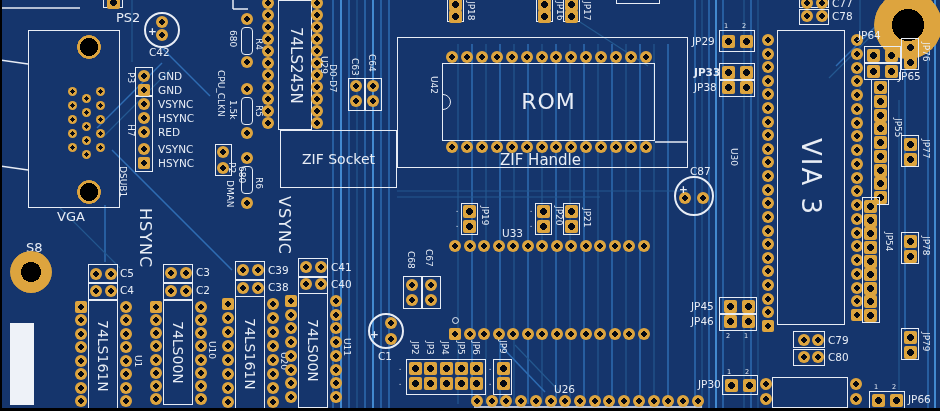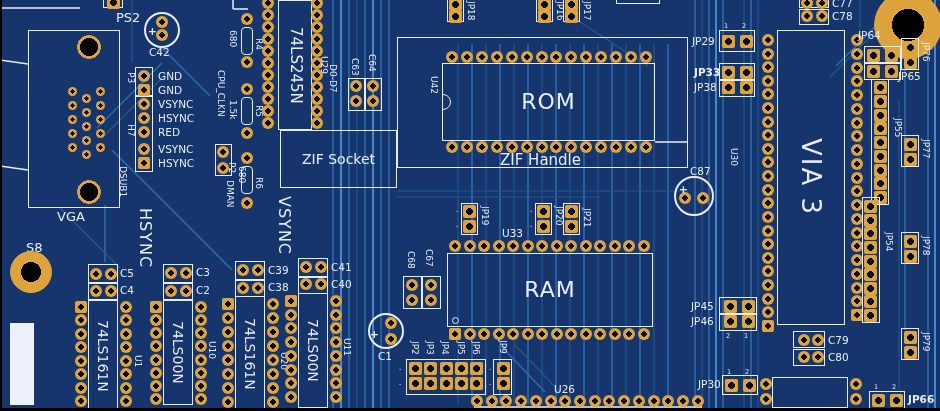--- a/index.html
+++ b/index.html
@@ -494,21 +494,21 @@
       <span class="pad pp " style="left: 760px; top: 378px;"></span>
       <span class="pad pp " style="left: 760px; top: 393px;"></span>
       <span class="pad pp " style="left: 850px; top: 378px;"></span>
       <span class="pad pp " style="left: 850px; top: 393px;"></span>
     </div>
   <div class="sb" style="left:869px;top:391px;width:36px;height:20px;"></div>
   <div class="pg">
       <span class="pad pp jm" style="left: 872px; top: 394px;"></span>
       <span class="pad pp jm" style="left: 890px; top: 394px;"></span>
     </div>
-  <div class="lb" style="left:908px;top:394px;font-weight:bold;">JP66</div>
+  <div class="lb" style="left:908px;top:394px;">JP66</div>
   <div class="lb s6" style="left:874px;top:384px;">1</div>
   <div class="lb s6" style="left:892px;top:384px;">2</div>
 
   <div class="sb" style="left:461px;top:203px;width:17px;height:32px;"></div>
   <div class="pg">
       <span class="pad pp jm" style="left: 463px; top: 205px;"></span>
       <span class="pad pp jm" style="left: 463px; top: 220px;"></span>
     </div>
   <div class="lb s9 vt" style="left:480px;top:206px;">JP19</div>
   <div class="lb s6" style="left:456px;top:208px;">-</div>
@@ -521,23 +521,20 @@
   <div class="lb s9 vt" style="left:554px;top:206px;">JP20</div>
   <div class="lb s6" style="left:530px;top:208px;">-</div>
   <div class="lb s6" style="left:530px;top:223px;">-</div>
   <div class="sb" style="left:563px;top:203px;width:17px;height:32px;"></div>
   <div class="pg">
       <span class="pad pp jm" style="left: 565px; top: 205px;"></span>
       <span class="pad pp jm" style="left: 565px; top: 220px;"></span>
     </div>
   <div class="lb s9 vt" style="left:582px;top:208px;">JP21</div>
   <div class="lb" style="left:502px;top:228px;">U33</div>
-  <div class="sb chip" style="left:447px;top:253px;width:206px;height:74px;">
-    <span class="lb s30" style="position:static;">RAM</span>
-  </div>
   <div class="dot" style="left:452px;top:317px;"></div>
   <div class="pr" style="left:449px;top:240px;width:201px;height:12px;">
       <span class="pad "></span>
       <span class="pad "></span>
       <span class="pad "></span>
       <span class="pad "></span>
       <span class="pad "></span>
       <span class="pad "></span>
       <span class="pad "></span>
       <span class="pad "></span>

